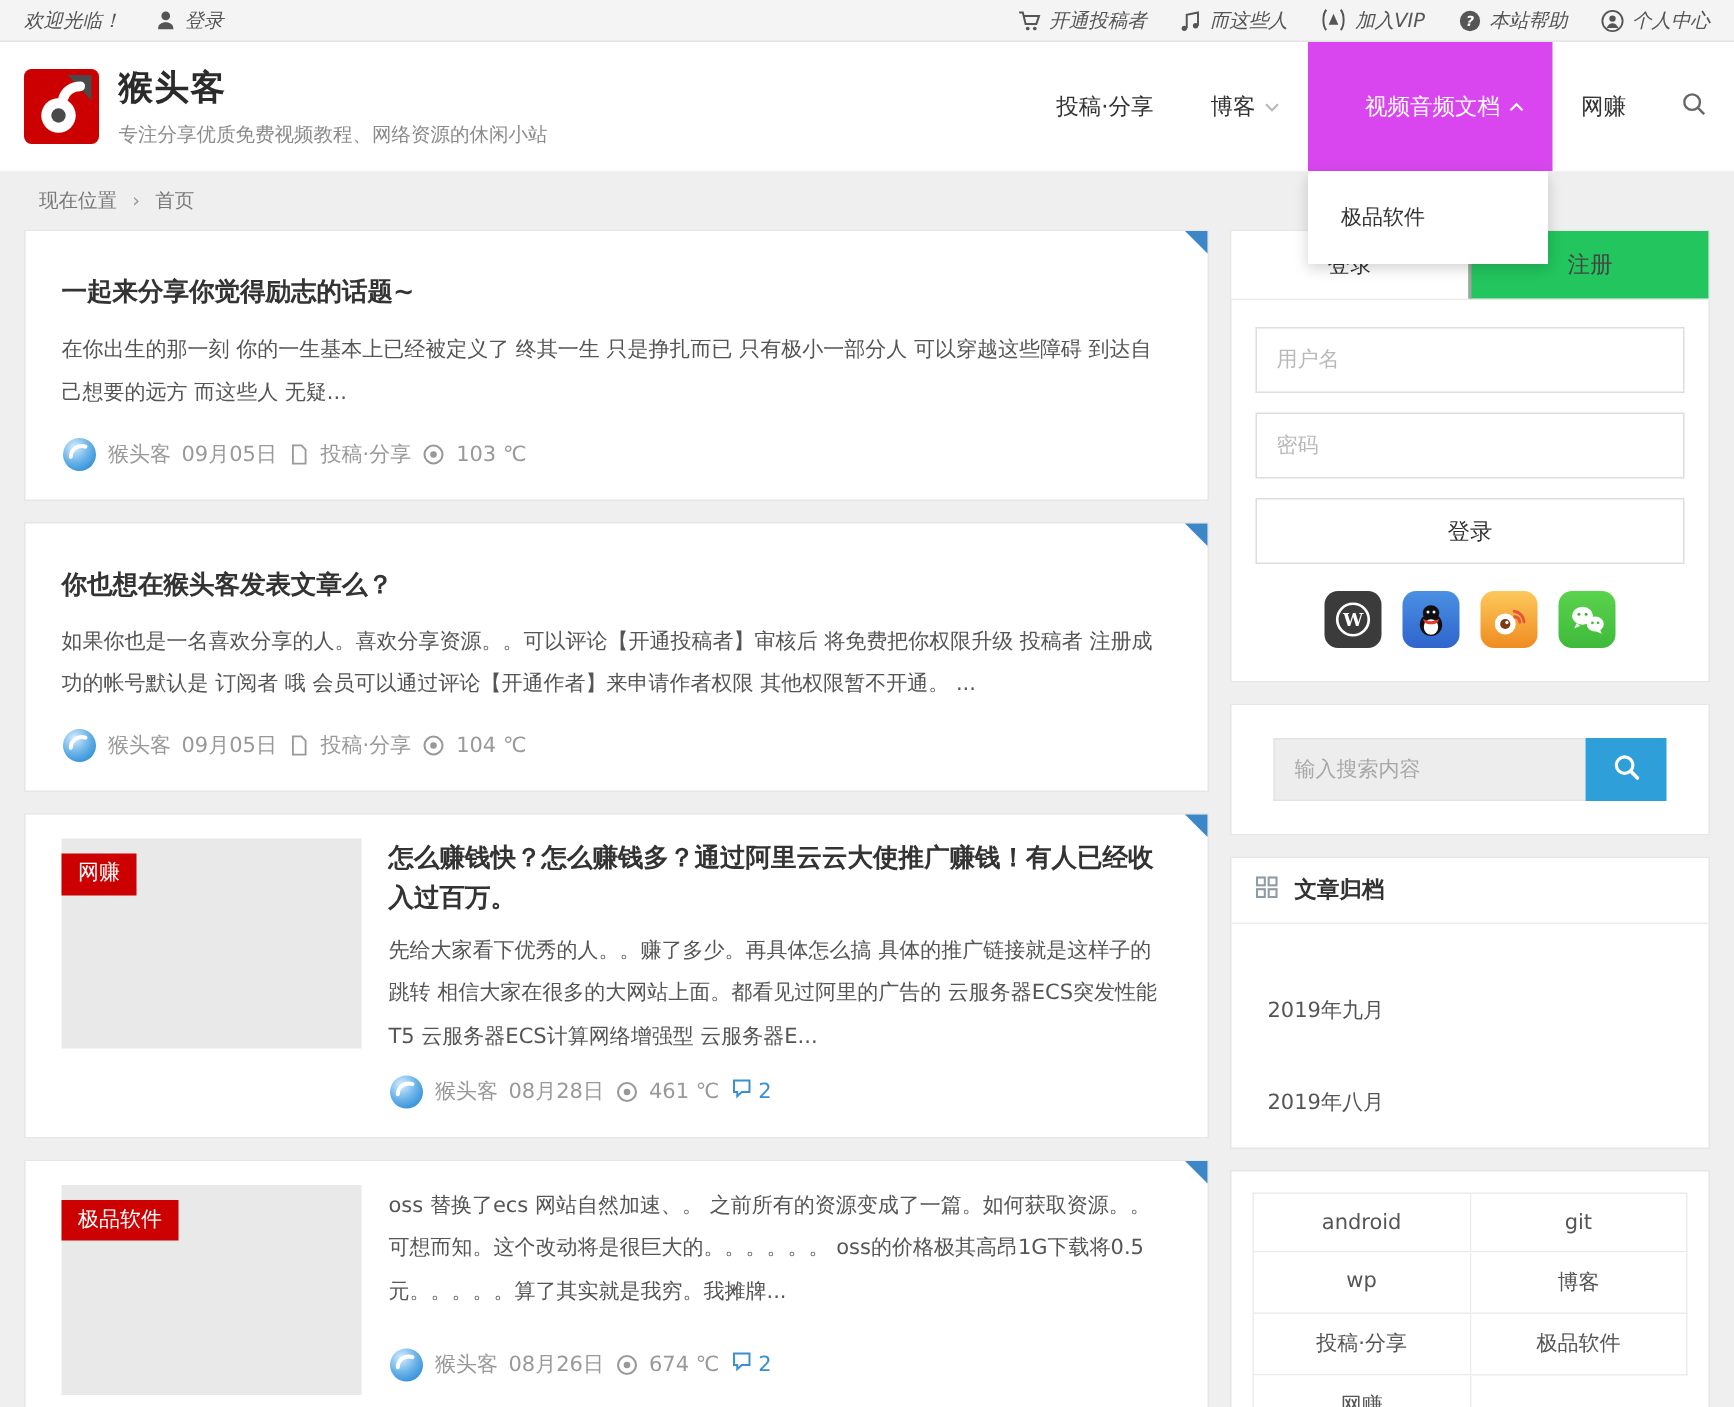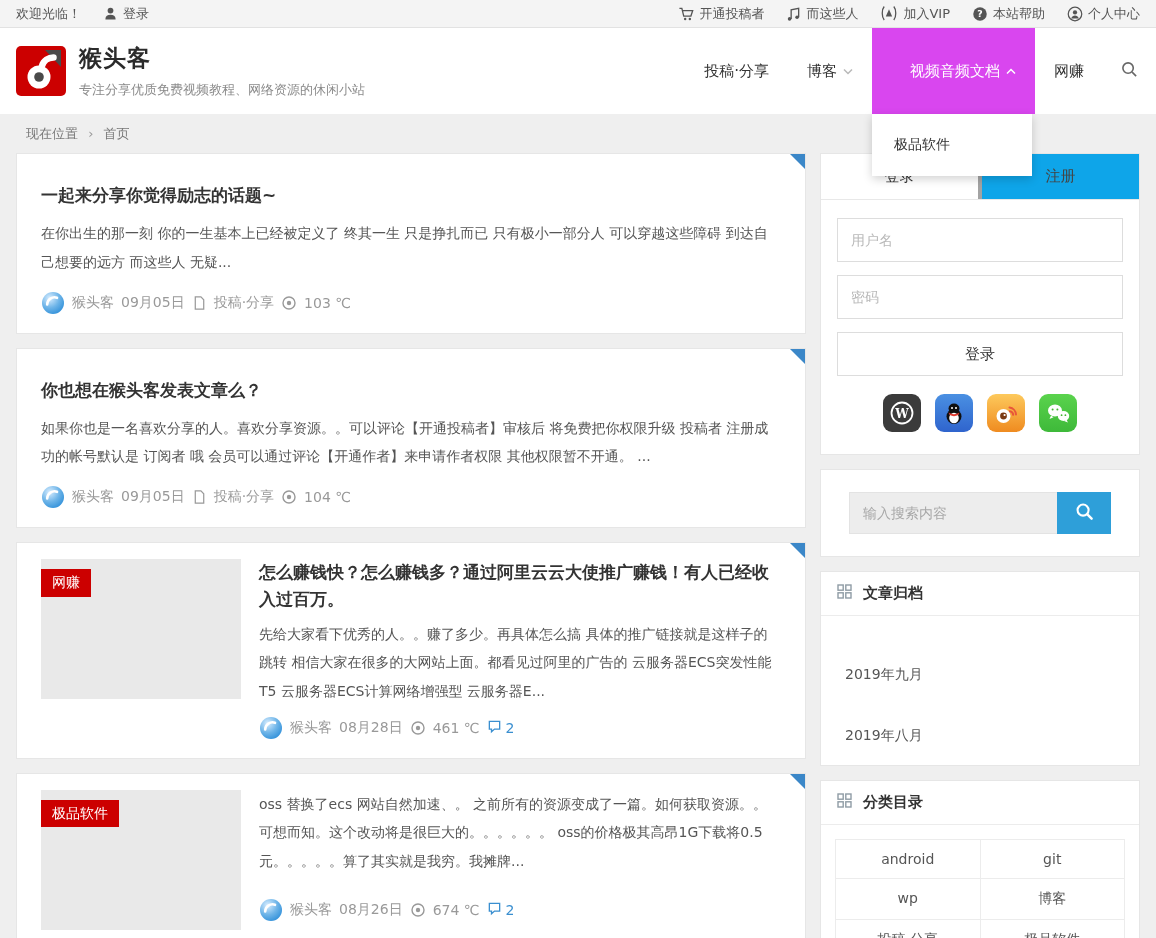--- a/index.html
+++ b/index.html
@@ -5,21 +5,21 @@
   * { box-sizing: border-box; margin: 0; padding: 0; }
   html,body { width:1156px; height:938px; overflow:hidden; }
   body {
     font-family: "DejaVu Sans", "Liberation Sans", sans-serif;
     background:#efefef; color:#333;
   }
   
   .topbar {
     height:28px; background:#f4f4f4; border-bottom:1px solid #e2e2e2;
     display:flex; align-items:center; justify-content:space-between;
-    padding:0 16px; font-size:13px; color:#555;
+    padding:0 16px; font-size:13px; color:#555;font-style:italic;
   }
   .topbar-left, .topbar-right { display:flex; align-items:center; gap:22px; }
   .top-link { display:flex; align-items:center; gap:5px; cursor:pointer; color:#555; }
   .top-link svg { display:block; }
   
   .site-header {
     height:86px; background:#fff; display:flex; align-items:center;
     padding:0 0 0 16px; position:relative; z-index:60;
   }
   .brand { display:flex; align-items:center; gap:13px; }
@@ -66,21 +66,21 @@
     position:absolute; top:10px; left:0; background:#cc0000; color:#fff;
     font-size:14px; padding:4px 11px; line-height:1.4;
   }
   .media-body { flex:1; display:flex; flex-direction:column; }
   .media-body .card-title { margin:0 0 6px; }
   .media-body .card-meta { margin-top:10px; }
   
   .widget { background:#fff; border:1px solid #e6e6e6; margin-bottom:14px; }
   .login-tabs { display:flex; border-bottom:1px solid #e8e8e8; }
   .login-tab { flex:1; text-align:center; padding:13px 0; font-size:15px; color:#333; cursor:pointer; background:#fff; }
-  .login-tab.inactive { background:#0ea5e9; border-left:4px solid #a3a3a3; color:#444; }
+  .login-tab.inactive { background:#22c55e; border-left:2px solid #a3a3a3; color:#444; }
   .login-body { padding:18px 16px 14px; }
   .field {
     width:100%; height:44px; border:1px solid #ddd; background:#fff;
     font-size:14px; color:#333; padding:12px 13px; margin-bottom:13px; outline:none;
     font-family:"DejaVu Sans","Liberation Sans",sans-serif;
   }
   .field::placeholder { color:#b9b9b9; }
   .login-btn {
     width:100%; height:44px; background:#fff; border:1px solid #ddd;
     font-size:15px; color:#333; cursor:pointer;
@@ -455,29 +455,20 @@
             </svg></span>
         <span>文章归档</span>
       </div>
       <div class="archive-list">
         <div class="archive-item">2019年九月</div>
         <div class="archive-item">2019年八月</div>
       </div>
     </div>
 
     <div class="widget">
-      <div class="widget-head">
-        <span><svg width="15" height="15" viewBox="0 0 15 15">
-              <rect x="1" y="1" width="5.2" height="5.2" fill="none" stroke="#8f9ca5" stroke-width="1.4"></rect>
-              <rect x="8.8" y="1" width="5.2" height="5.2" fill="none" stroke="#8f9ca5" stroke-width="1.4"></rect>
-              <rect x="1" y="8.8" width="5.2" height="5.2" fill="none" stroke="#8f9ca5" stroke-width="1.4"></rect>
-              <rect x="8.8" y="8.8" width="5.2" height="5.2" fill="none" stroke="#8f9ca5" stroke-width="1.4"></rect>
-            </svg></span>
-        <span>分类目录</span>
-      </div>
       <div class="cat-grid">
         <div class="cat-cell">android</div>
         <div class="cat-cell">git</div>
         <div class="cat-cell">wp</div>
         <div class="cat-cell">博客</div>
         <div class="cat-cell">投稿·分享</div>
         <div class="cat-cell">极品软件</div>
         <div class="cat-cell">网赚</div>
 
       </div>

